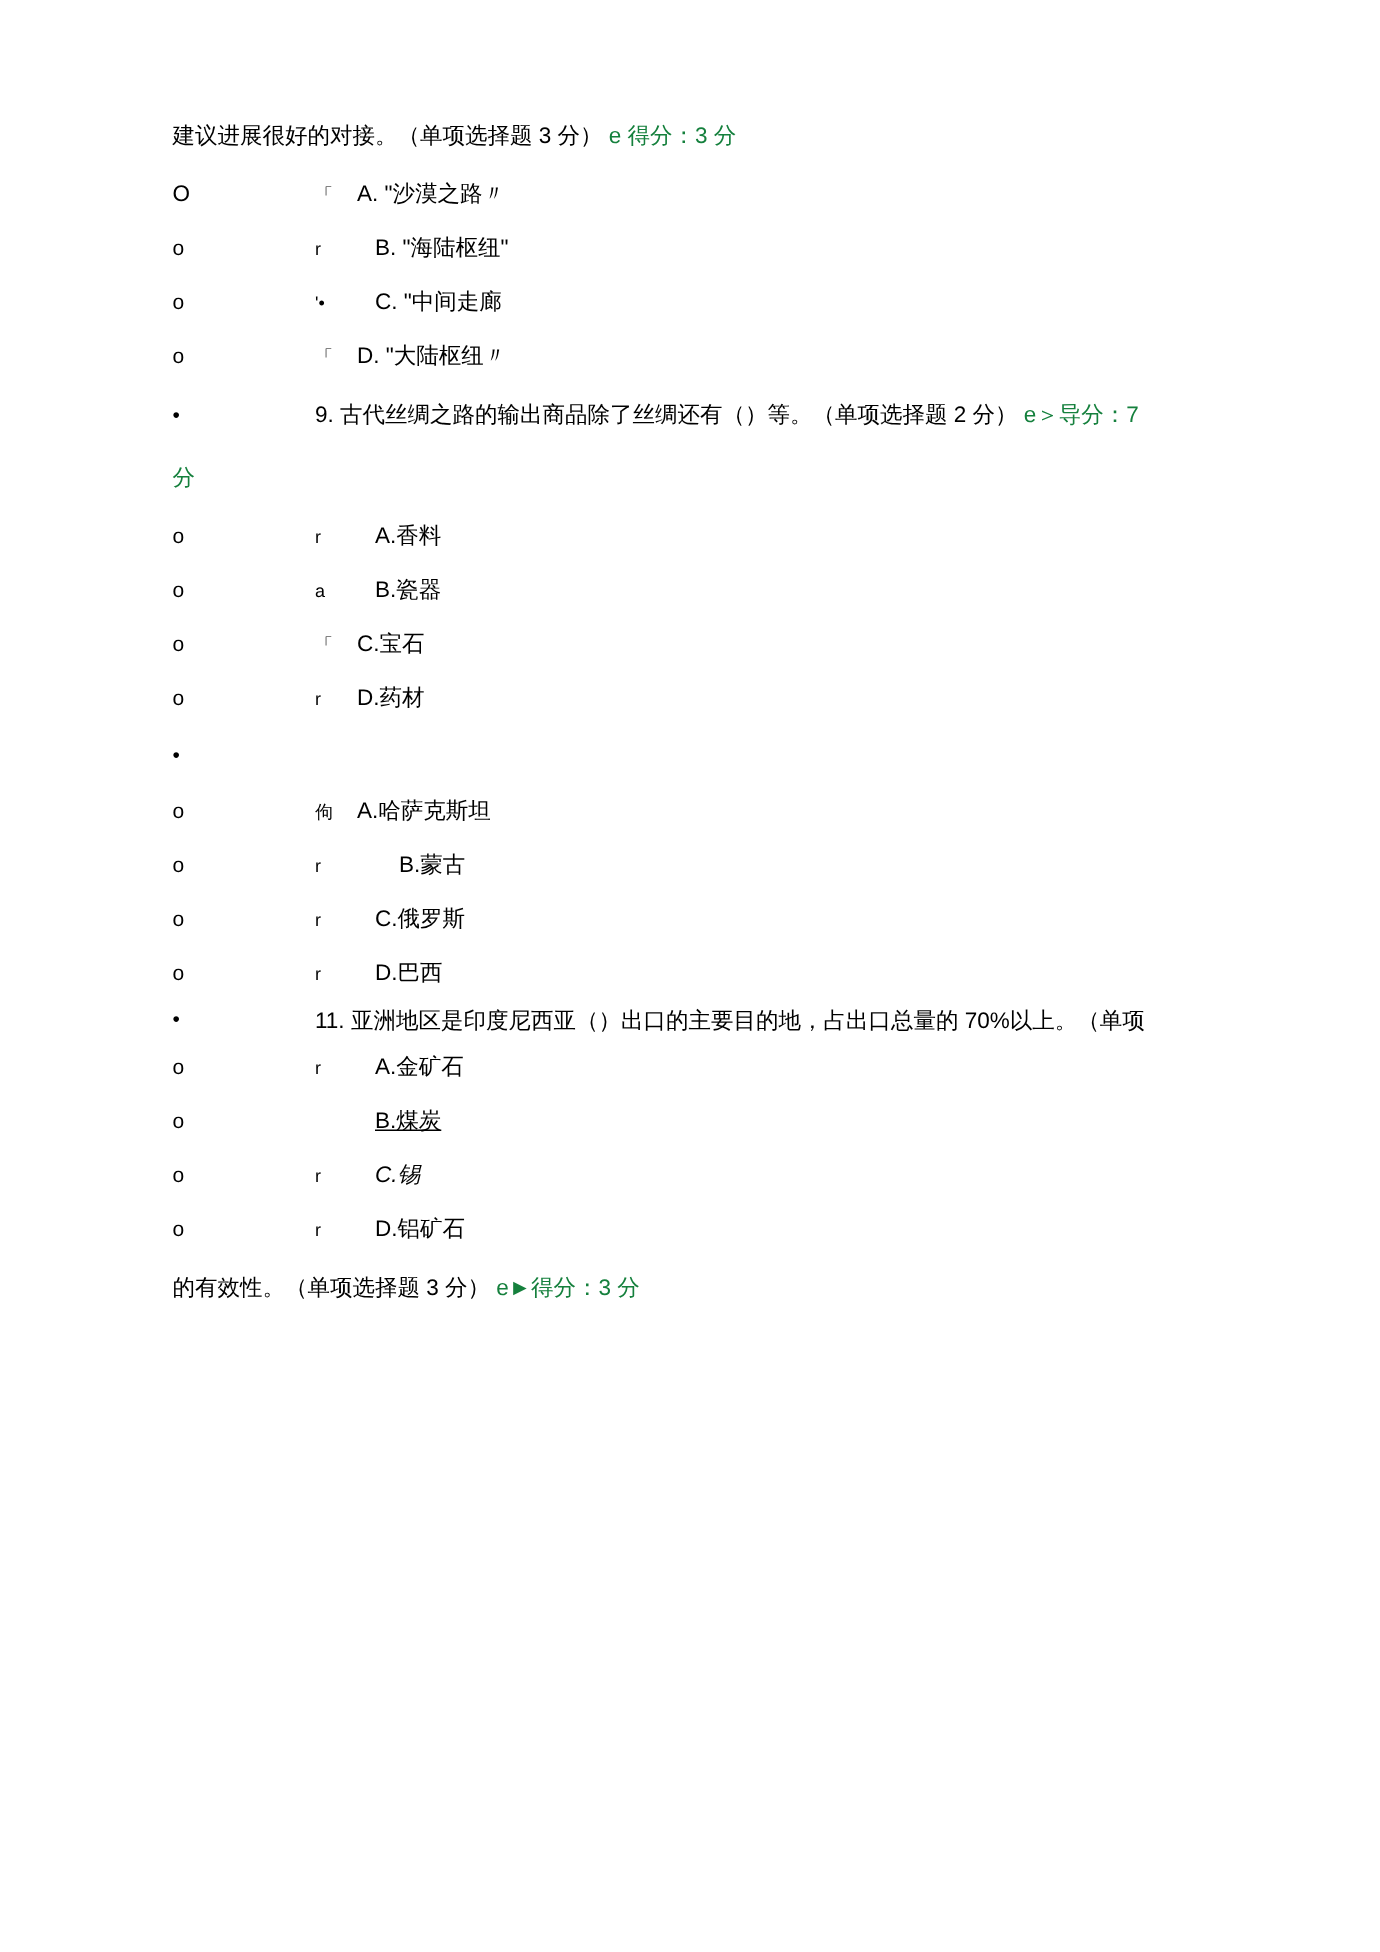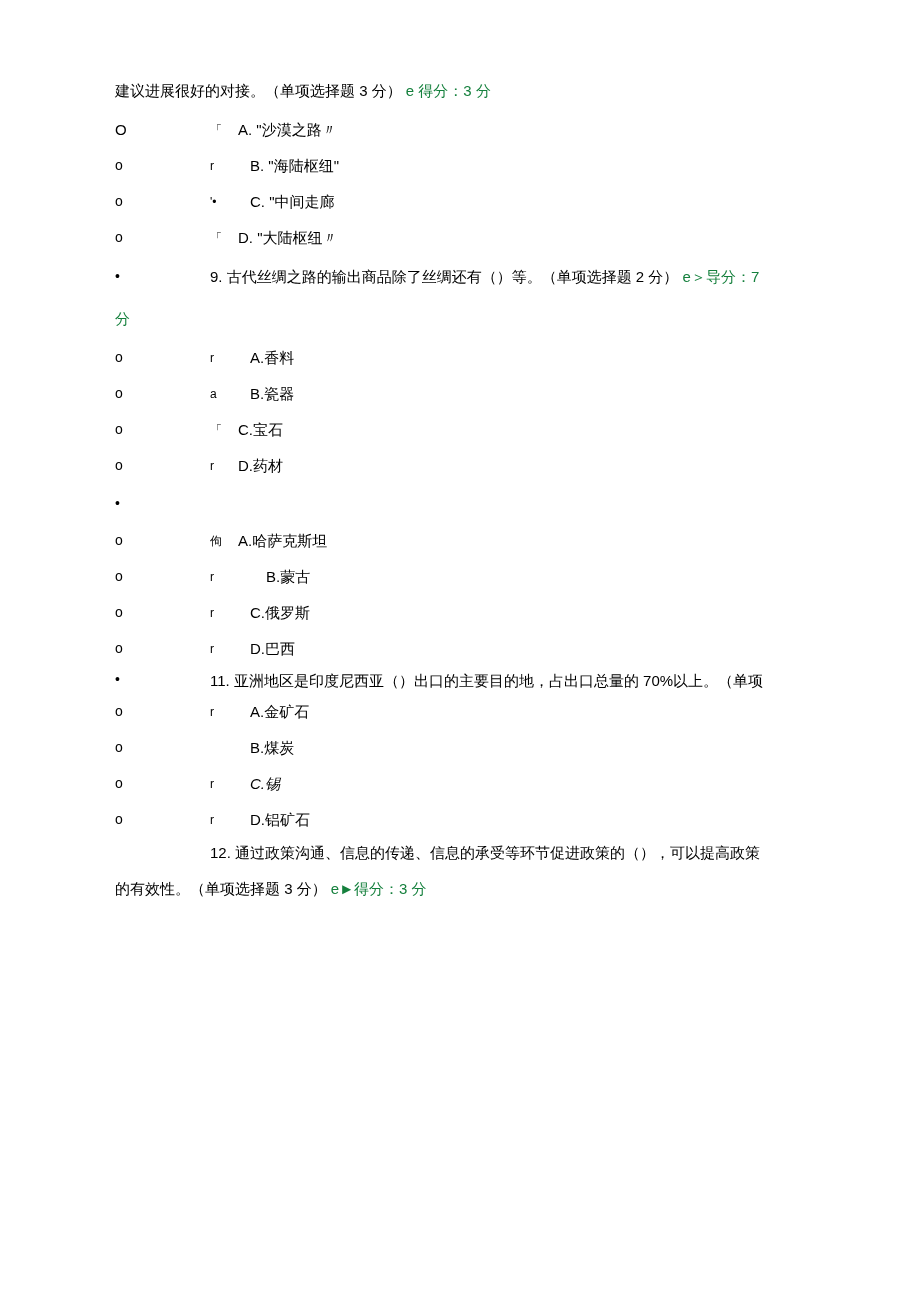--- a/index.html
+++ b/index.html
@@ -155,36 +155,31 @@
   </div>
 
   <div class="option-row">
     <span class="bullet-o">o</span>
     <span class="radio-mark">r</span>
     <span style="margin-left:12px;">A.金矿石</span>
   </div>
   <div class="option-row">
     <span class="bullet-o">o</span>
     <span class="radio-mark"></span>
-    <span style="margin-left:12px;">B.煤炭</span>
+    <span style="margin-left:12px;text-decoration:underline;">B.煤炭</span>
   </div>
   <div class="option-row">
     <span class="bullet-o">o</span>
     <span class="radio-mark">r</span>
     <span style="margin-left:12px;font-style:italic;">C.锡</span>
   </div>
   <div class="option-row">
     <span class="bullet-o">o</span>
     <span class="radio-mark">r</span>
     <span style="margin-left:12px;">D.铝矿石</span>
   </div>
 
-  <div class="q12-indent" style="line-height:2.0;">
-    <span class="q-text">
-      <span class="q-number">12.</span><span> 通过政策沟通、信息的传递、信息的承受等环节促进政策的（），可以提高政策</span>
-    </span>
-  </div>
   <div class="continuation" style="line-height:2.8;">
     <span>的有效性。（单项选择题 3 分）</span>
     <span class="score-pink">e►得分：3 分</span>
   </div>
 
 </div>
 
 </body></html>

